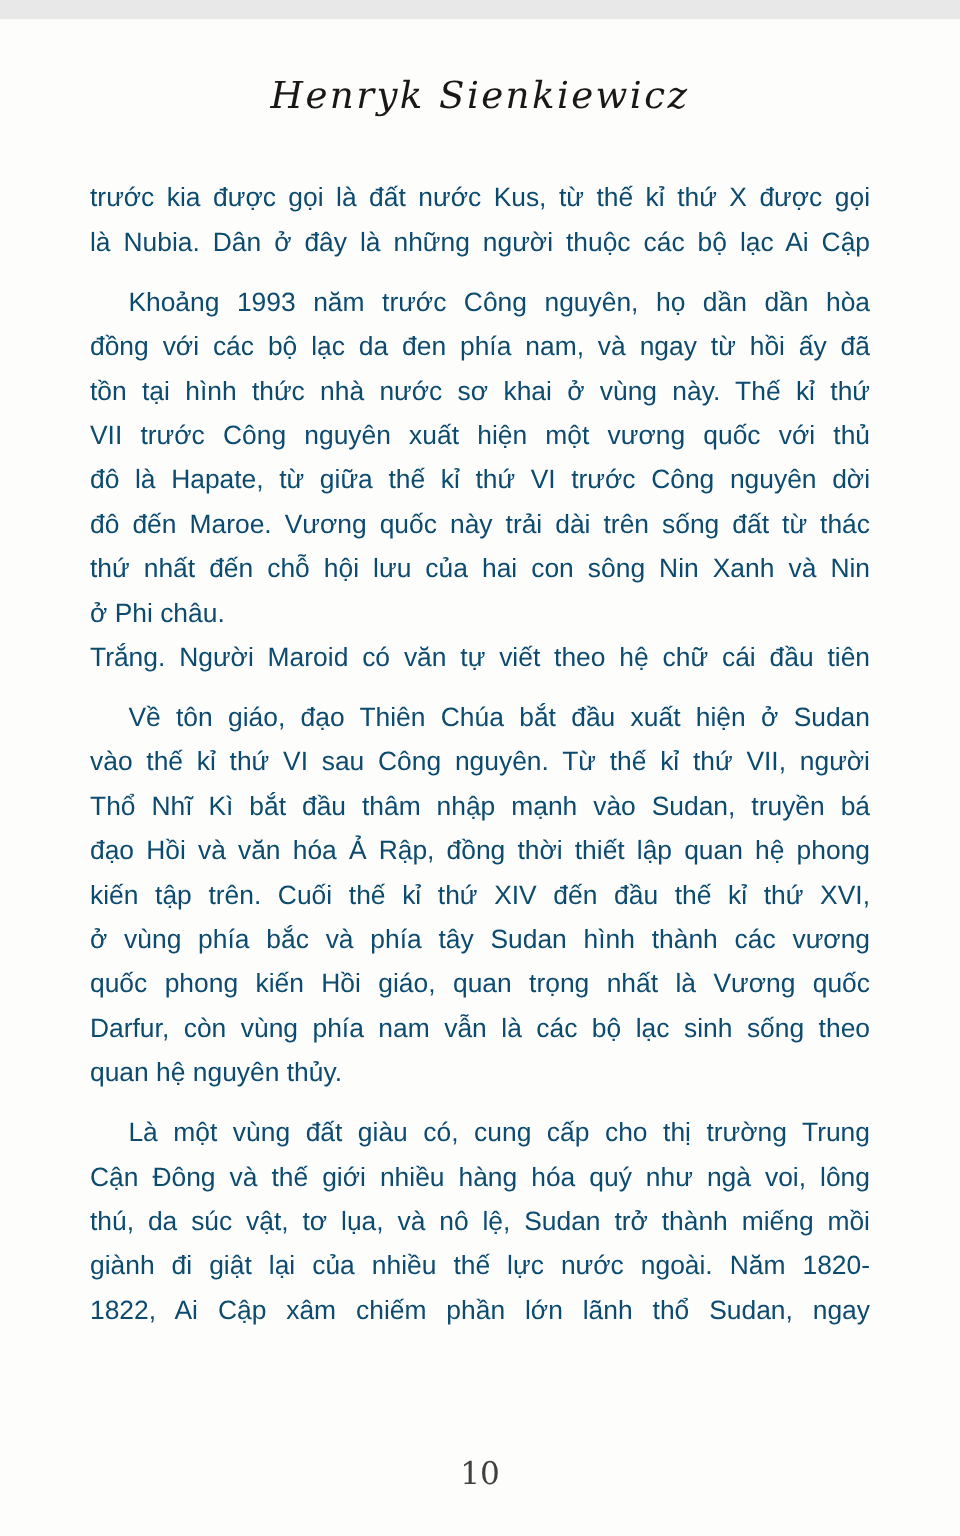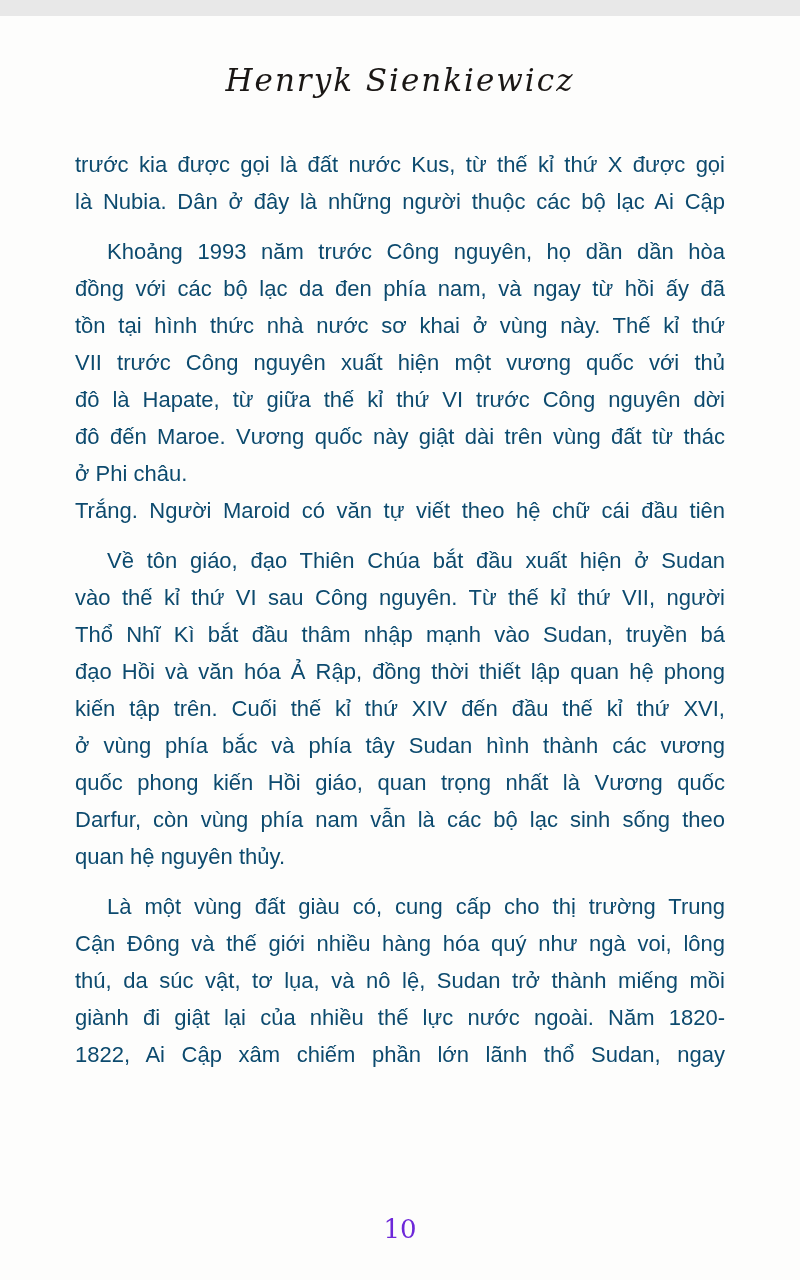--- a/index.html
+++ b/index.html
@@ -51,42 +51,43 @@
     text-align-last: left;
   }
   .page-number {
     position: absolute;
     bottom: 52px;
     left: 0;
     width: 100%;
     text-align: center;
     font-family: "DejaVu Serif", "Liberation Serif", serif;
     font-size: 26px;
-    color: #6d28d9;
+    color: #404040;
   }
 </style>
 </head>
 <body>
 
 <div class="page">
   <div class="running-header">Henryk Sienkiewicz</div>
 
   <div class="text-block">
 
   <div class="paragraph">
         <div class="line">trước kia được gọi là đất nước Kus, từ thế kỉ thứ X được gọi</div>
         <div class="line">là Nubia. Dân ở đây là những người thuộc các bộ lạc Ai Cập</div>
       </div>
       <div class="paragraph">
         <div class="line indent">Khoảng 1993 năm trước Công nguyên, họ dần dần hòa</div>
         <div class="line">đồng với các bộ lạc da đen phía nam, và ngay từ hồi ấy đã</div>
         <div class="line">tồn tại hình thức nhà nước sơ khai ở vùng này. Thế kỉ thứ</div>
         <div class="line">VII trước Công nguyên xuất hiện một vương quốc với thủ</div>
         <div class="line">đô là Hapate, từ giữa thế kỉ thứ VI trước Công nguyên dời</div>
-        <div class="line">đô đến Maroe. Vương quốc này giật dài trên vùng đất từ thác</div>
+        <div class="line">đô đến Maroe. Vương quốc này trải dài trên sống đất từ thác</div>
+        <div class="line">thứ nhất đến chỗ hội lưu của hai con sông Nin Xanh và Nin</div>
         <div class="line last">ở Phi châu.</div>
         <div class="line">Trắng. Người Maroid có văn tự viết theo hệ chữ cái đầu tiên</div>
       </div>
       <div class="paragraph">
         <div class="line indent">Về tôn giáo, đạo Thiên Chúa bắt đầu xuất hiện ở Sudan</div>
         <div class="line">vào thế kỉ thứ VI sau Công nguyên. Từ thế kỉ thứ VII, người</div>
         <div class="line">Thổ Nhĩ Kì bắt đầu thâm nhập mạnh vào Sudan, truyền bá</div>
         <div class="line">đạo Hồi và văn hóa Ả Rập, đồng thời thiết lập quan hệ phong</div>
         <div class="line">kiến tập trên. Cuối thế kỉ thứ XIV đến đầu thế kỉ thứ XVI,</div>
         <div class="line">ở vùng phía bắc và phía tây Sudan hình thành các vương</div>

